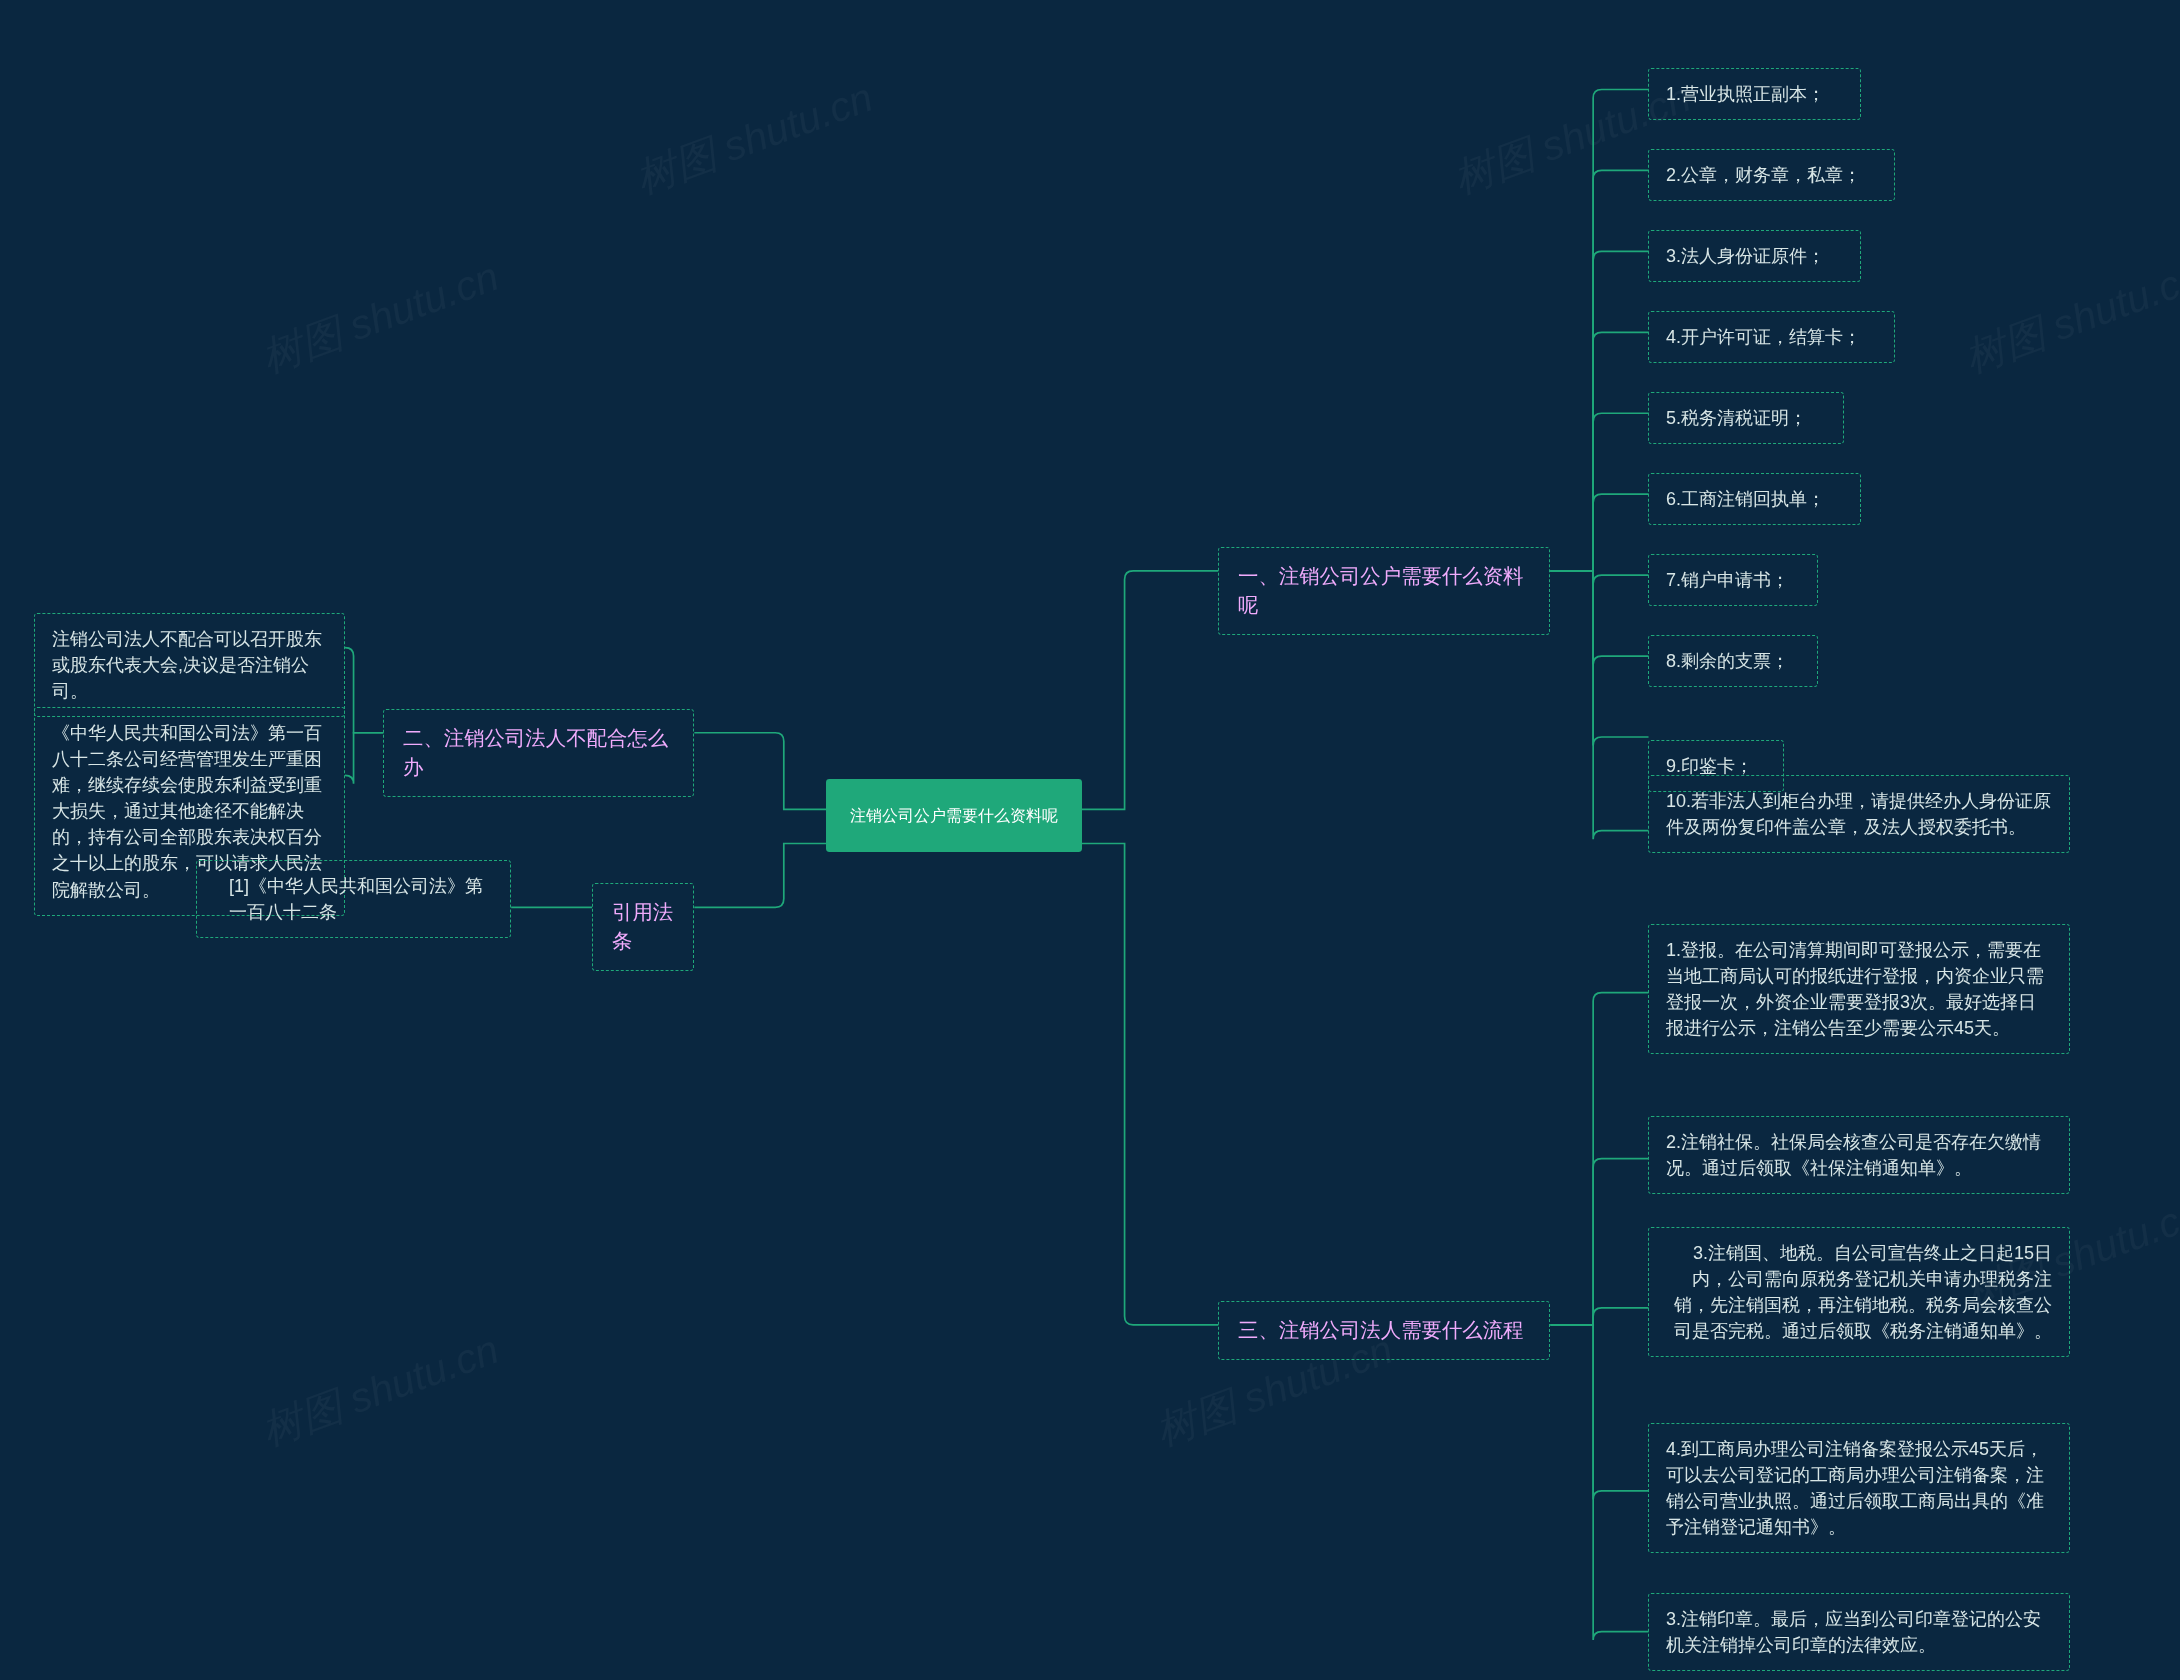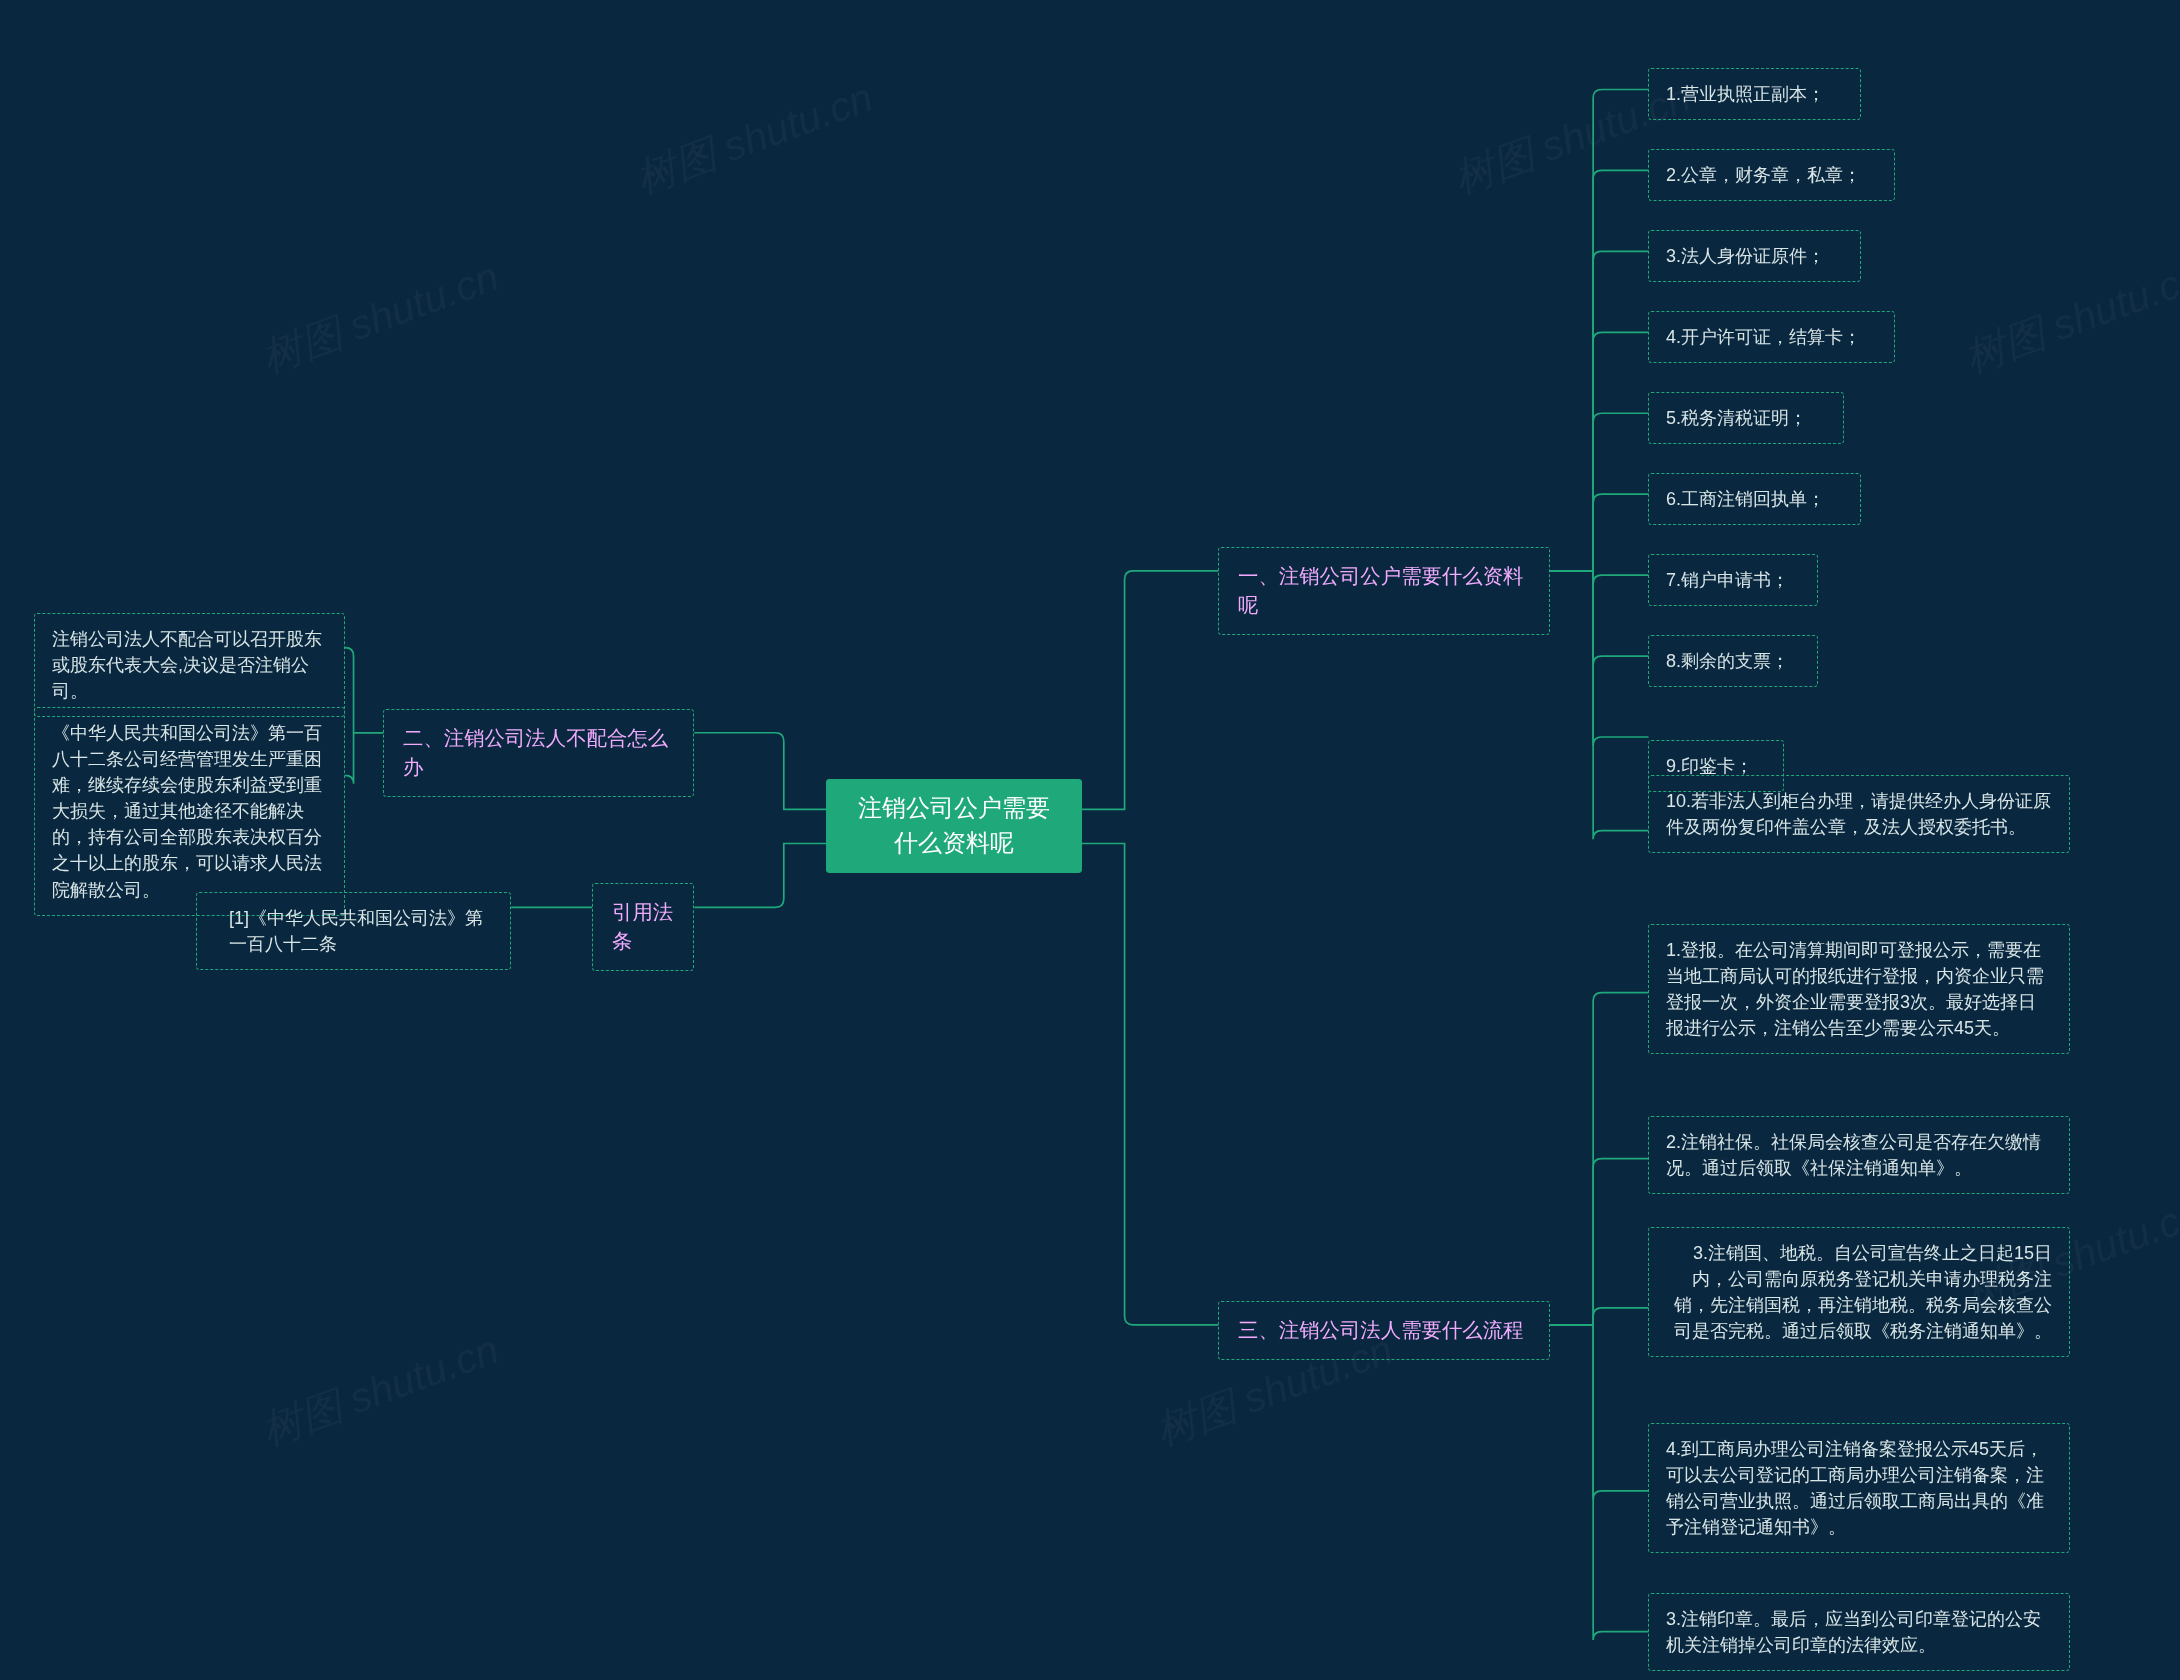--- a/index.html
+++ b/index.html
@@ -28,22 +28,22 @@
   .node {
     position: absolute;
     box-sizing: border-box;
     font-size: 19px;
     line-height: 1.45;
     color: #d8e6e6;
   }
   .root {
     background: #1fa87a;
     color: #ffffff;
-    font-size: 24px;
-    padding: 12px 24px;
+    font-size: 16px;
+    padding: 25px 24px;
     text-align: center;
     border-radius: 3.4px;
   }
   .branch {
     border: 1.7px dashed #1fa87a;
     color: #f0abfc;
     padding: 13.6px 19px;
     border-radius: 3.4px;
     background: transparent;
     font-size: 20.4px;
@@ -137,16 +137,16 @@
   <div class="node leaf" style="left:1648px; top:1423px; width:422px;">4.到工商局办理公司注销备案登报公示45天后，可以去公司登记的工商局办理公司注销备案，注销公司营业执照。通过后领取工商局出具的《准予注销登记通知书》。</div>
   <div class="node leaf" style="left:1648px; top:1593px; width:422px;">3.注销印章。最后，应当到公司印章登记的公安机关注销掉公司印章的法律效应。</div>
 
   <div class="node branch" style="left:383px; top:709px; width:311px;">二、注销公司法人不配合怎么办</div>
 
   <div class="node leaf" style="left:34px; top:613px; width:311px;">注销公司法人不配合可以召开股东或股东代表大会,决议是否注销公司。</div>
   <div class="node leaf" style="left:34px; top:707px; width:311px;">《中华人民共和国公司法》第一百八十二条公司经营管理发生严重困难，继续存续会使股东利益受到重大损失，通过其他途径不能解决的，持有公司全部股东表决权百分之十以上的股东，可以请求人民法院解散公司。</div>
 
   <div class="node branch" style="left:592px; top:883px; width:102px;">引用法条</div>
 
-  <div class="node leaf" style="left:196px; top:892px; width:315px;padding-left:32px;">[1]《中华人民共和国公司法》第一百八十二条</div>
+  <div class="node leaf" style="left:196px; top:860px; width:315px;padding-left:32px;">[1]《中华人民共和国公司法》第一百八十二条</div>
 
 </div>
 
 
 </body></html>

